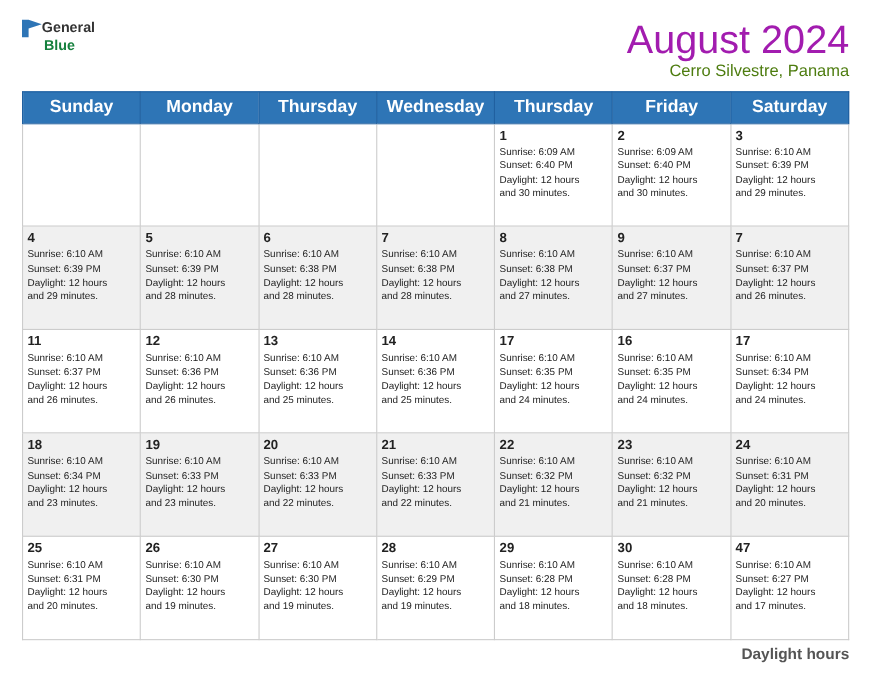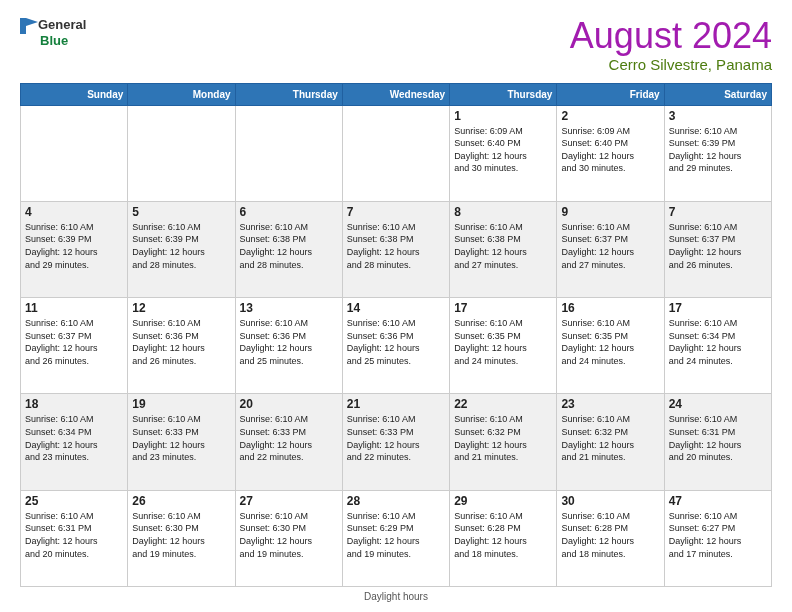--- a/index.html
+++ b/index.html
@@ -44,24 +44,24 @@
     .calendar {
       flex: 1;
       border: 1px solid #ccc;
       border-collapse: collapse;
       width: 100%;
       table-layout: fixed;
     }
     .calendar th {
       background: #2e75b6;
       color: #fff;
-      font-size: 10px;
+      font-size: 16px;
       font-weight: bold;
       padding: 5px 4px;
-      text-align: right;
+      text-align: center;
       border: 1px solid #2060a0;
     }
     .calendar td {
       vertical-align: top;
       border: 1px solid #ccc;
       padding: 3px 4px;
       font-size: 9.5px;
       color: #222;
       height: 80px;
     }
@@ -80,24 +80,25 @@
       font-weight: bold;
       display: block;
       margin-bottom: 2px;
     }
     .day-info {
       font-size: 9px;
       line-height: 1.4;
       color: #222;
     }
     .footer-note {
-      font-size: 10px;
+      font-size: 14px;
       color: #555;
       margin-top: 4px;
-      text-align: center;
+      text-align: right;
+      font-weight: bold;
     }
   </style>
 </head>
 <body>
 
 <div class="page">
   <div class="header">
     <div class="logo">
         <div style="display: flex; flex-direction: column; line-height: 1.1;">
           <div style="font-size: 13px; font-weight: bold; color: rgb(51, 51, 51); display: flex; align-items: center; gap: 0;">

